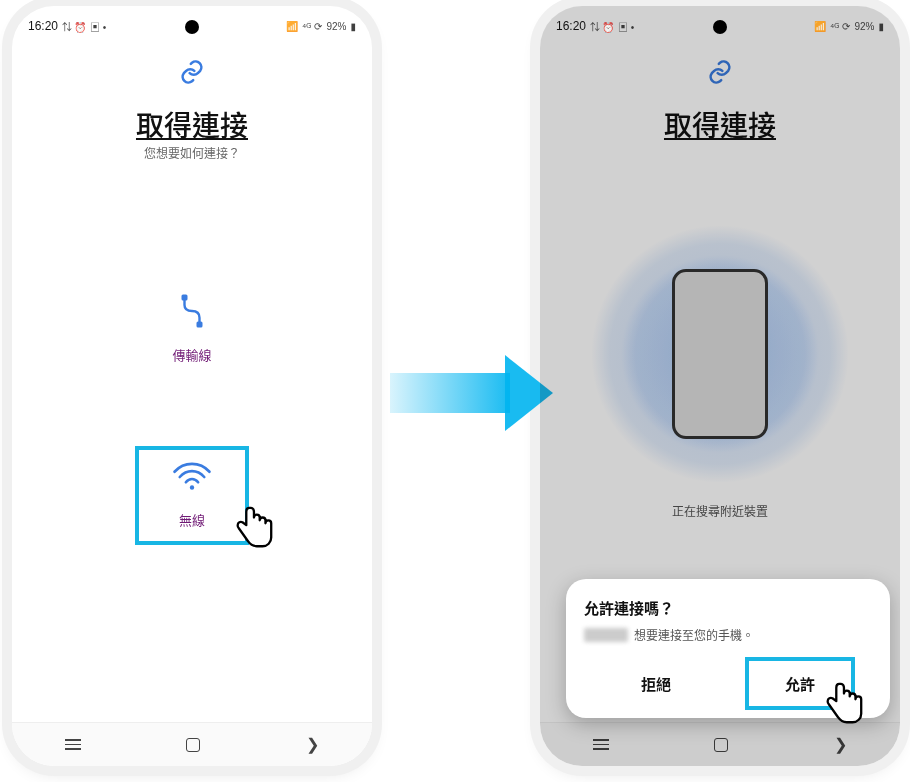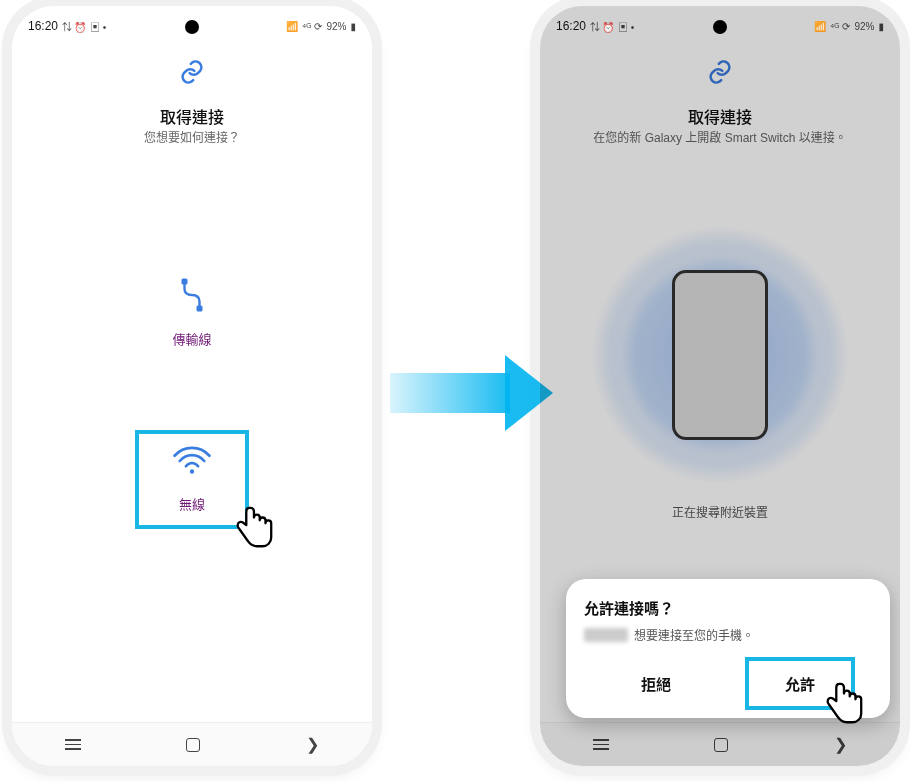--- a/index.html
+++ b/index.html
@@ -81,24 +81,25 @@
   .screen {
     position: absolute;
     left: 0; right: 0;
     top: 34px;
     bottom: 44px;
     padding-top: 18px;
     text-align: center;
   }
 
   .title {
-    font-size: 16px;
+    font-size: 28px;
     font-weight: 500;
     color: #111;
     margin-top: 14px;
+    text-decoration: underline;
   }
   .subtitle {
     font-size: 12px;
     color: #666;
   }
 
   .options {
     margin-top: 120px;
     display: flex;
     flex-direction: column;
@@ -309,21 +310,20 @@
     </div>
 
     <div class="screen">
       <div class="link-icon">
         <svg viewBox="0 0 24 24" fill="none" stroke="#3a7ce0" stroke-width="2.2" stroke-linecap="round">
           <path d="M10 13a5 5 0 0 0 7 0l2-2a5 5 0 0 0-7-7l-1 1"></path>
           <path d="M14 11a5 5 0 0 0-7 0l-2 2a5 5 0 0 0 7 7l1-1"></path>
         </svg>
       </div>
       <div class="title">取得連接</div>
-      <div class="subtitle">在您的新 Galaxy 上開啟 Smart Switch 以連接。</div>
 
       <div class="ripple">
         <div class="ring r1"></div>
         <div class="ring r2"></div>
         <div class="devicon"></div>
       </div>
       <div class="searching">正在搜尋附近裝置</div>
     </div>
 
     <div class="dim-layer"></div>

